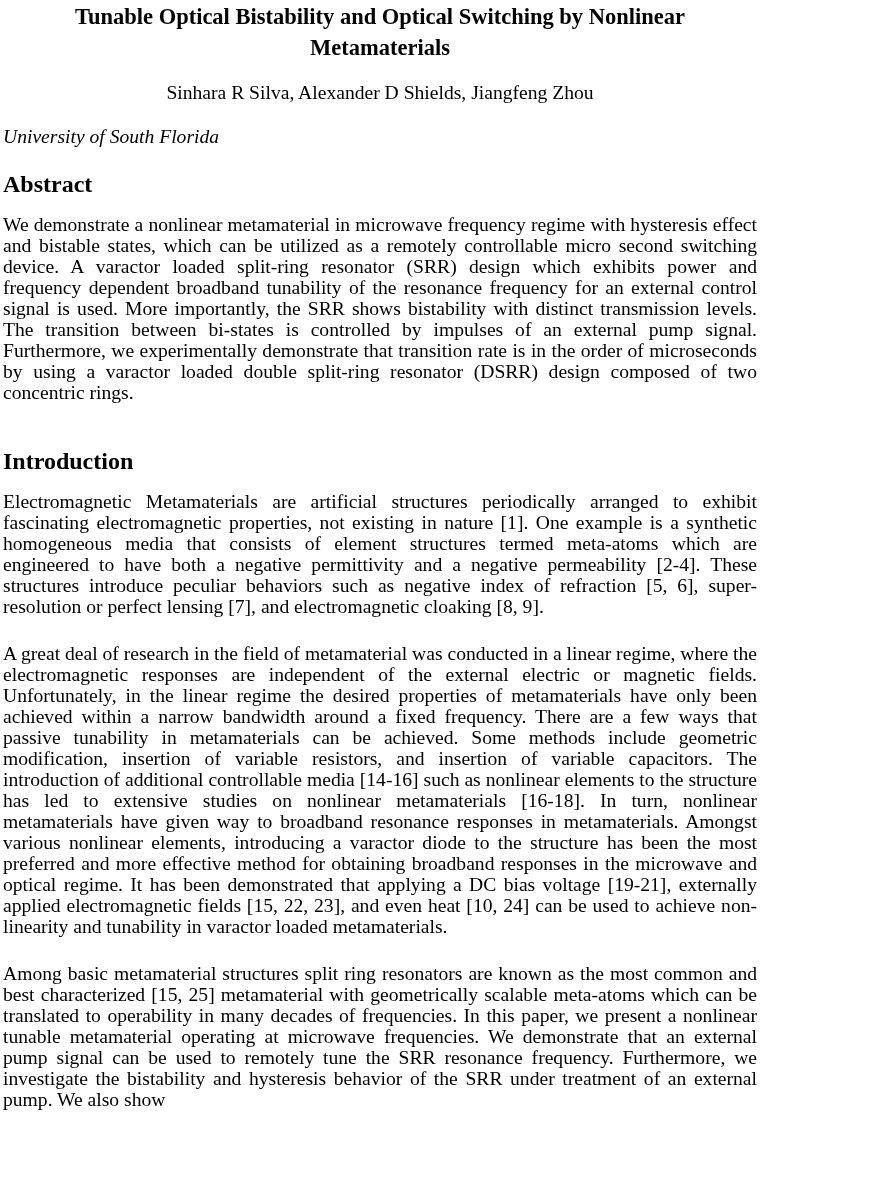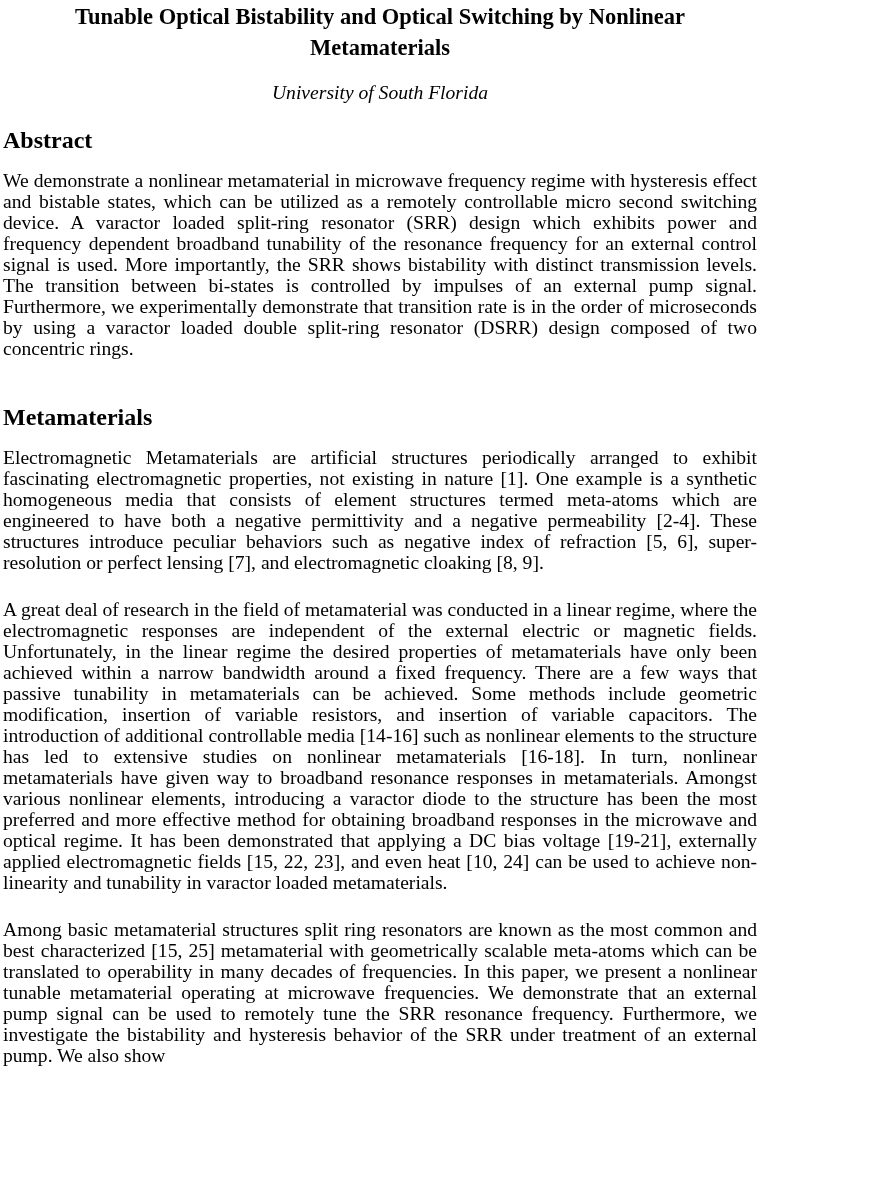--- a/index.html
+++ b/index.html
@@ -28,21 +28,20 @@
   .authors {
     font-size: 19.6px;
     line-height: 26px;
     text-align: center;
     margin: 0 0 18px 0;
   }
   .affiliation {
     font-size: 19.6px;
     line-height: 26px;
     font-style: italic;
-    text-align: center;
     margin: 0 0 21px 0;
   }
   h2.section-heading {
     font-size: 24px;
     line-height: 26px;
     font-weight: bold;
     text-align: left;
     margin: 0 0 17px 0;
   }
   p.body-para {
@@ -55,28 +54,29 @@
     margin-top: 45px;
   }
 </style>
 </head>
 <body>
 
 <div class="page">
 
   <h1 class="title">Tunable Optical Bistability and Optical Switching by Nonlinear Metamaterials</h1>
 
+  <div class="authors">Sinhara R Silva, Alexander D Shields, Jiangfeng Zhou</div>
 
   <div class="affiliation">University of South Florida</div>
 
   <section class="abstract">
     <h2 class="section-heading">Abstract</h2>
     <p class="body-para">We demonstrate a nonlinear metamaterial in microwave frequency regime with hysteresis effect and bistable states, which can be utilized as a remotely controllable micro second switching device. A varactor loaded split-ring resonator (SRR) design which exhibits power and frequency dependent broadband tunability of the resonance frequency for an external control signal is used. More importantly, the SRR shows bistability with distinct transmission levels. The transition between bi-states is controlled by impulses of an external pump signal. Furthermore, we experimentally demonstrate that transition rate is in the order of microseconds by using a varactor loaded double split-ring resonator (DSRR) design composed of two concentric rings.</p>
   </section>
 
   <section class="intro">
-    <h2 class="section-heading">Metamaterials</h2>
+    <h2 class="section-heading">Introduction</h2>
     <p class="body-para">Electromagnetic Metamaterials are artificial structures periodically arranged to exhibit fascinating electromagnetic properties, not existing in nature [1]. One example is a synthetic homogeneous media that consists of element structures termed meta-atoms which are engineered to have both a negative permittivity and a negative permeability [2-4]. These structures introduce peculiar behaviors such as negative index of refraction [5, 6], super-resolution or perfect lensing [7], and electromagnetic cloaking [8, 9].</p>
     <p class="body-para">A great deal of research in the field of metamaterial was conducted in a linear regime, where the electromagnetic responses are independent of the external electric or magnetic fields. Unfortunately, in the linear regime the desired properties of metamaterials have only been achieved within a narrow bandwidth around a fixed frequency. There are a few ways that passive tunability in metamaterials can be achieved. Some methods include geometric modification, insertion of variable resistors, and insertion of variable capacitors. The introduction of additional controllable media [14-16] such as nonlinear elements to the structure has led to extensive studies on nonlinear metamaterials [16-18]. In turn, nonlinear metamaterials have given way to broadband resonance responses in metamaterials. Amongst various nonlinear elements, introducing a varactor diode to the structure has been the most preferred and more effective method for obtaining broadband responses in the microwave and optical regime. It has been demonstrated that applying a DC bias voltage [19-21], externally applied electromagnetic fields [15, 22, 23], and even heat [10, 24] can be used to achieve non-linearity and tunability in varactor loaded metamaterials.</p>
     <p class="body-para">Among basic metamaterial structures split ring resonators are known as the most common and best characterized [15, 25] metamaterial with geometrically scalable meta-atoms which can be translated to operability in many decades of frequencies. In this paper, we present a nonlinear tunable metamaterial operating at microwave frequencies. We demonstrate that an external pump signal can be used to remotely tune the SRR resonance frequency. Furthermore, we investigate the bistability and hysteresis behavior of the SRR under treatment of an external pump. We also show</p>
   </section>
 
 </div>
 
 </body></html>

